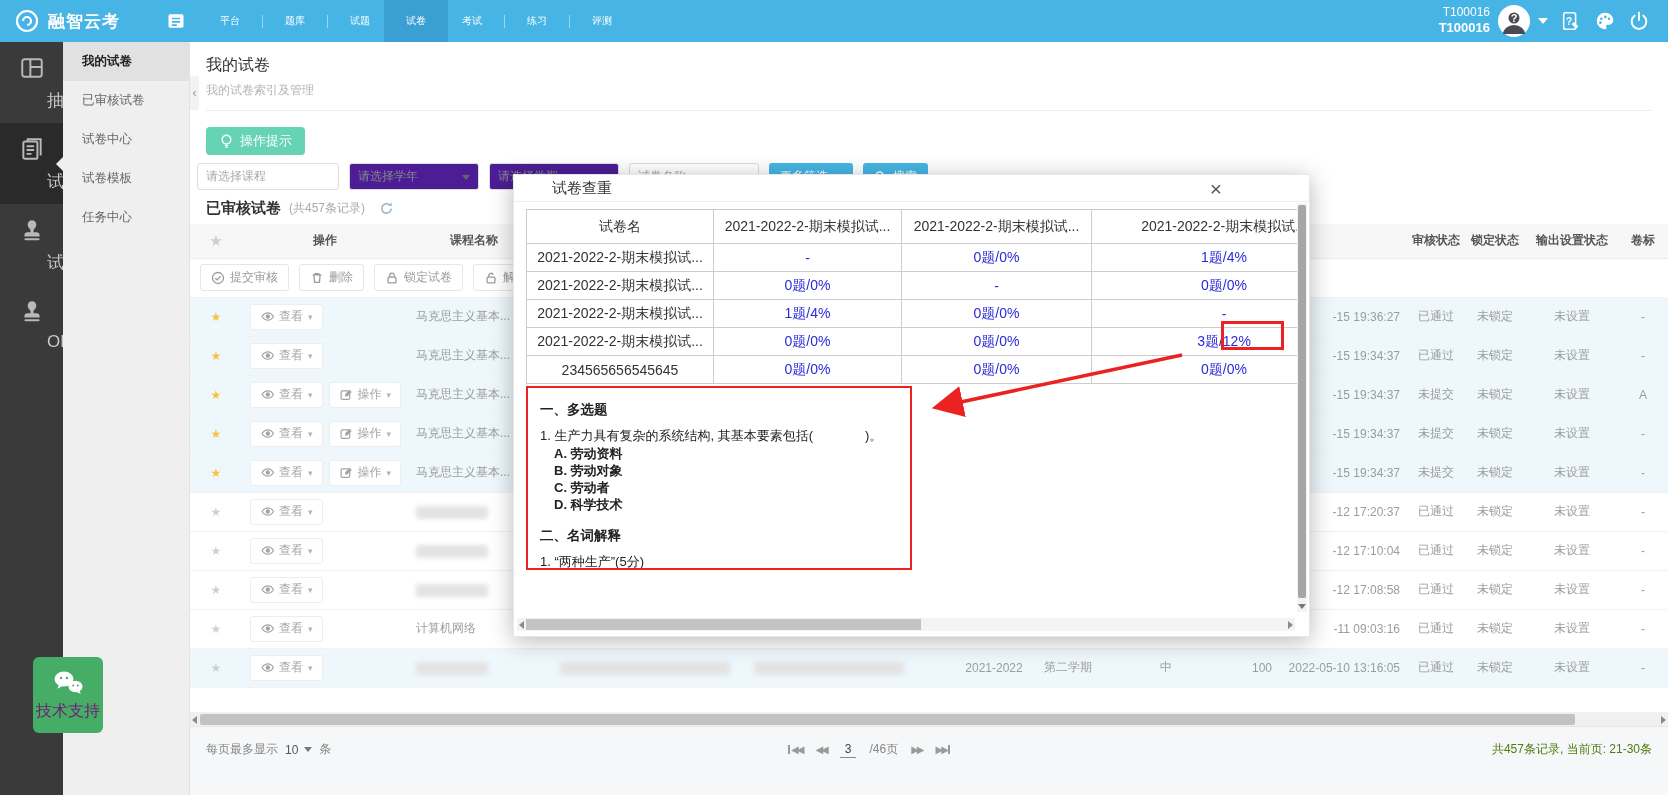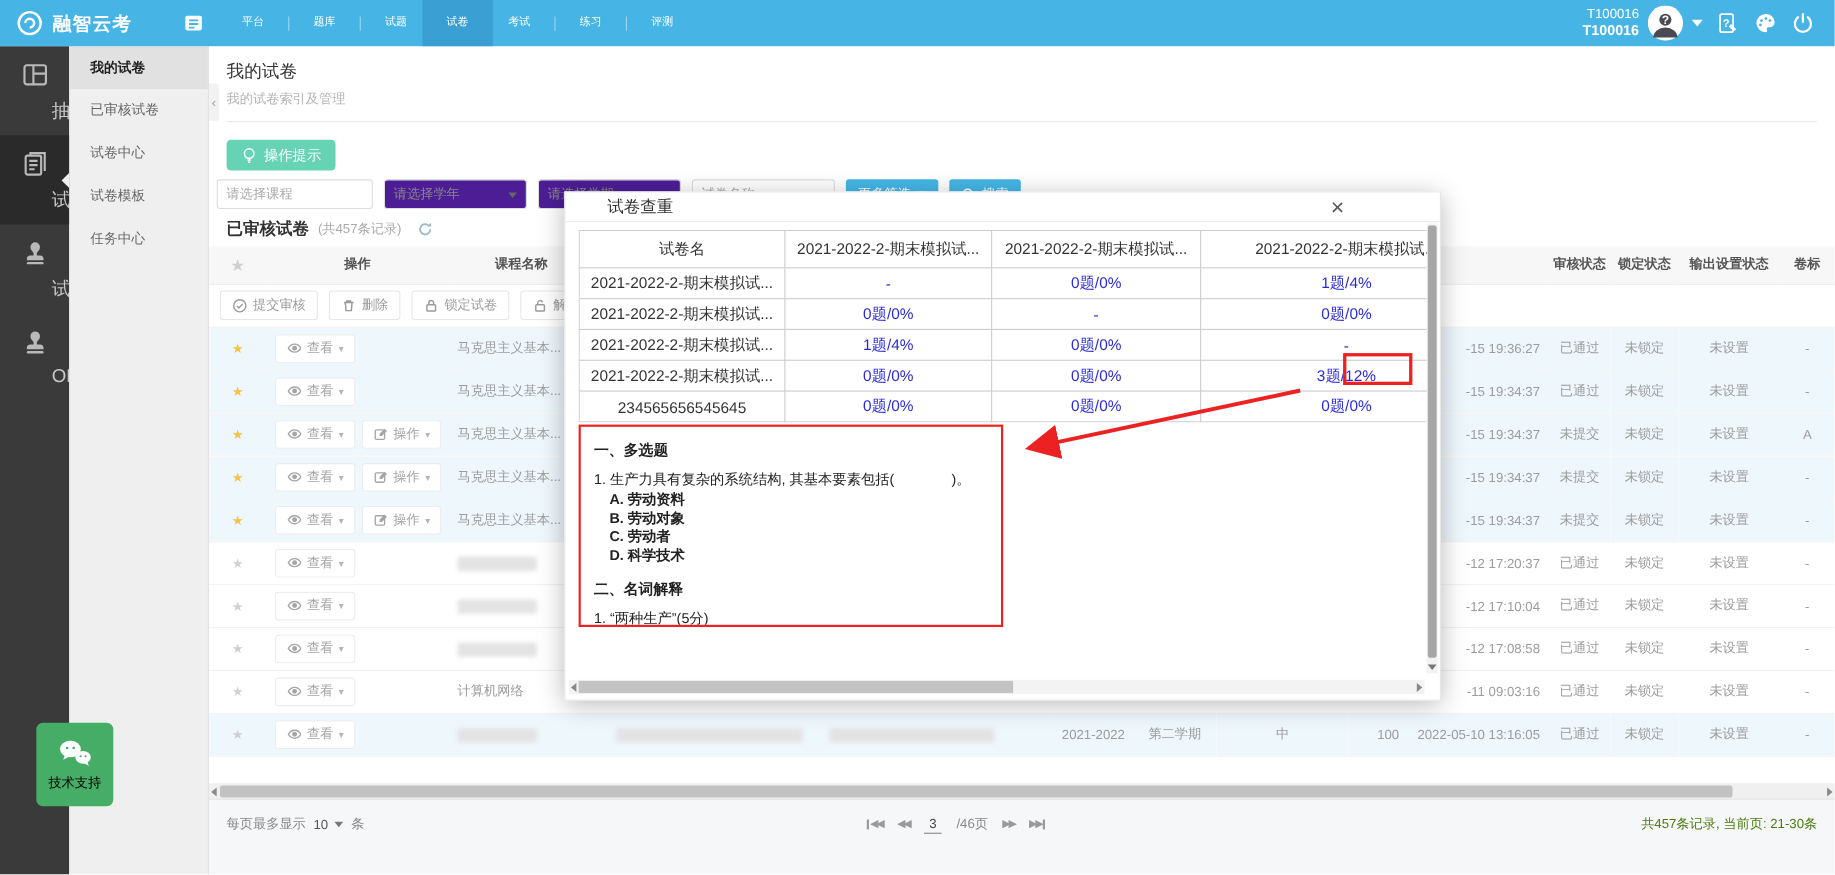--- a/index.html
+++ b/index.html
@@ -112,21 +112,21 @@
   .m-hscroll { position:absolute; left:3px; bottom:5px; width:778px; height:13px; background:#f3f3f3; }
   .m-hscroll .thumb { position:absolute; left:9px; top:1px; width:395px; height:11px; background:#c3c3c3; }
   .m-hscroll .hs-arrow.left { top:3px; }
   .m-hscroll .hs-arrow.right { top:3px; }
   .m-vscroll { position:absolute; right:2px; top:28px; bottom:24px; width:10px; background:#f3f3f3; }
   .m-vscroll .vthumb { position:absolute; left:1px; right:1px; top:2px; bottom:14px; background:#a6a6a6; border-radius:2px; }
   .m-vscroll .v-arrow { position:absolute; bottom:3px; left:1px; width:0; height:0; border-left:4px solid transparent; border-right:4px solid transparent; border-top:5px solid #777; }
 
   
   .wechat-btn { position:absolute; left:33px; top:657px; width:70px; height:76px; background:#46ad66; border-radius:6px; z-index:80; display:flex; flex-direction:column; align-items:center; justify-content:center; gap:5px; cursor:pointer; }
-  .wechat-btn .lbl { color:#000000; font-size:12px; }
+  .wechat-btn .lbl { color:#701a75; font-size:16px; }
 </style>
 </head>
 <body>
 
 <header class="topnav">
   <div class="brand">
     <svg class="logo" width="26" height="26" viewBox="0 0 26 26">
         <g fill="none" stroke="#fff" stroke-width="2.2">
           <circle cx="13" cy="13" r="10"></circle>
           <path d="M9 13a4 4 0 1 1 4 4"></path>

